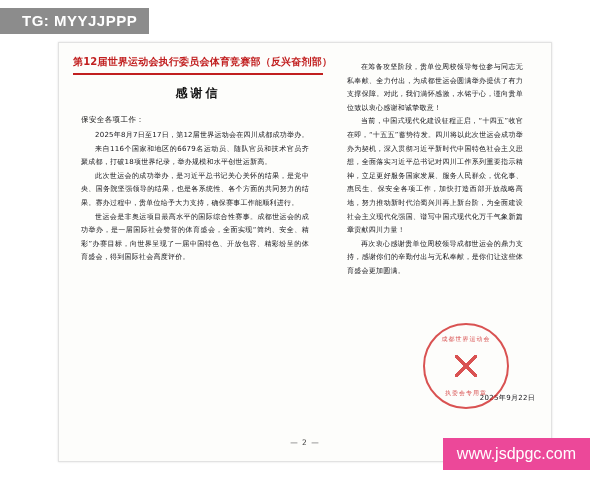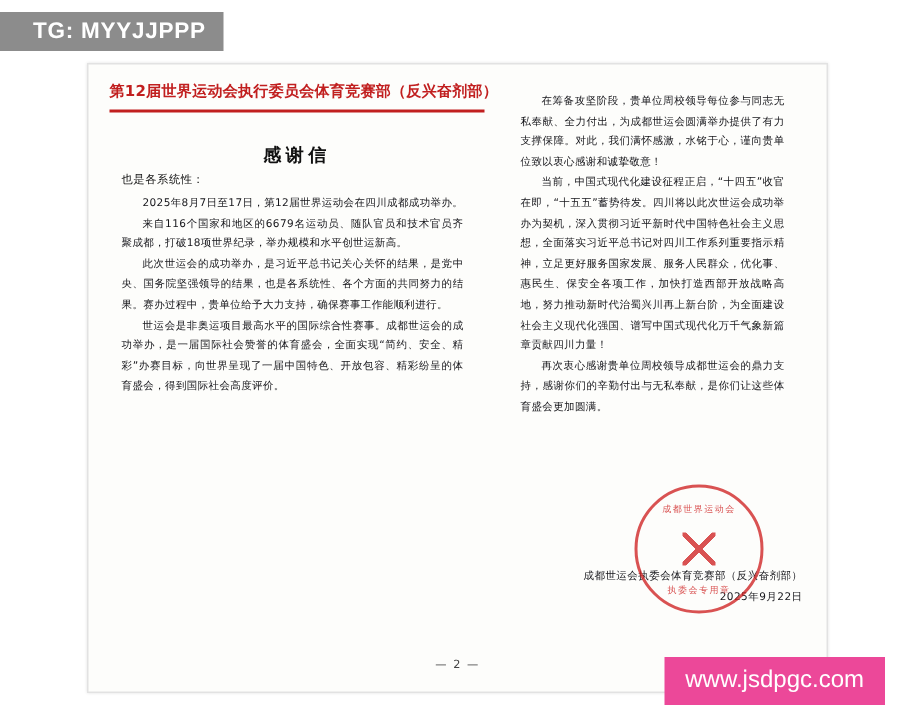--- a/index.html
+++ b/index.html
@@ -78,21 +78,21 @@
     left: 14px;
     top: 30px;
     width: 250px;
     height: 2px;
     background: #c11f1f;
   }
 
   .letter-head {
     position: absolute;
     left: 14px;
-    top: 52px;
+    top: 42px;
     width: 250px;
     text-align: center;
     font-size: 12px;
     font-weight: bold;
     color: #111;
     letter-spacing: 3px;
   }
 
   .salutation {
     position: absolute;
@@ -194,42 +194,41 @@
 
   <div class="tg-tag">TG: MYYJJPPP</div>
 
   <div class="doc">
 
     <div class="doc-title">第12届世界运动会执行委员会体育竞赛部（反兴奋剂部）</div>
     <div class="title-rule"></div>
 
     <div class="letter-head">感谢信</div>
 
-    <div class="salutation">也是各系统性：</div>
+    <div class="salutation">保安全各项工作：</div>
 
     <div class="col col-left">
       <p>2025年8月7日至17日，第12届世界运动会在四川成都成功举办。</p>
       <p>来自116个国家和地区的6679名运动员、随队官员和技术官员齐聚成都，打破18项世界纪录，举办规模和水平创世运新高。</p>
       <p>此次世运会的成功举办，是习近平总书记关心关怀的结果，是党中央、国务院坚强领导的结果，也是各系统性、各个方面的共同努力的结果。赛办过程中，贵单位给予大力支持，确保赛事工作能顺利进行。</p>
       <p>世运会是非奥运项目最高水平的国际综合性赛事。成都世运会的成功举办，是一届国际社会赞誉的体育盛会，全面实现“简约、安全、精彩”办赛目标，向世界呈现了一届中国特色、开放包容、精彩纷呈的体育盛会，得到国际社会高度评价。</p>
     </div>
 
     <div class="col col-right">
       <p>在筹备攻坚阶段，贵单位周校领导每位参与同志无私奉献、全力付出，为成都世运会圆满举办提供了有力支撑保障。对此，我们满怀感激，水铭于心，谨向贵单位致以衷心感谢和诚挚敬意！</p>
       <p>当前，中国式现代化建设征程正启，“十四五”收官在即，“十五五”蓄势待发。四川将以此次世运会成功举办为契机，深入贯彻习近平新时代中国特色社会主义思想，全面落实习近平总书记对四川工作系列重要指示精神，立足更好服务国家发展、服务人民群众，优化事、惠民生、保安全各项工作，加快打造西部开放战略高地，努力推动新时代治蜀兴川再上新台阶，为全面建设社会主义现代化强国、谱写中国式现代化万千气象新篇章贡献四川力量！</p>
       <p>再次衷心感谢贵单位周校领导成都世运会的鼎力支持，感谢你们的辛勤付出与无私奉献，是你们让这些体育盛会更加圆满。</p>
     </div>
 
     <div class="seal">
       <div class="seal-text-top">成都世界运动会</div>
       <div class="seal-text-bottom">执委会专用章</div>
     </div>
 
     <div class="sign">
-      <div>成都世运会执委会体育竞赛部（反兴奋剂部）</div>
       <div>2025年9月22日</div>
     </div>
 
     <div class="page-num">— 2 —</div>
   </div>
 
   <div class="wm-site">www.jsdpgc.com</div>
 </div>
 
 </body></html>

